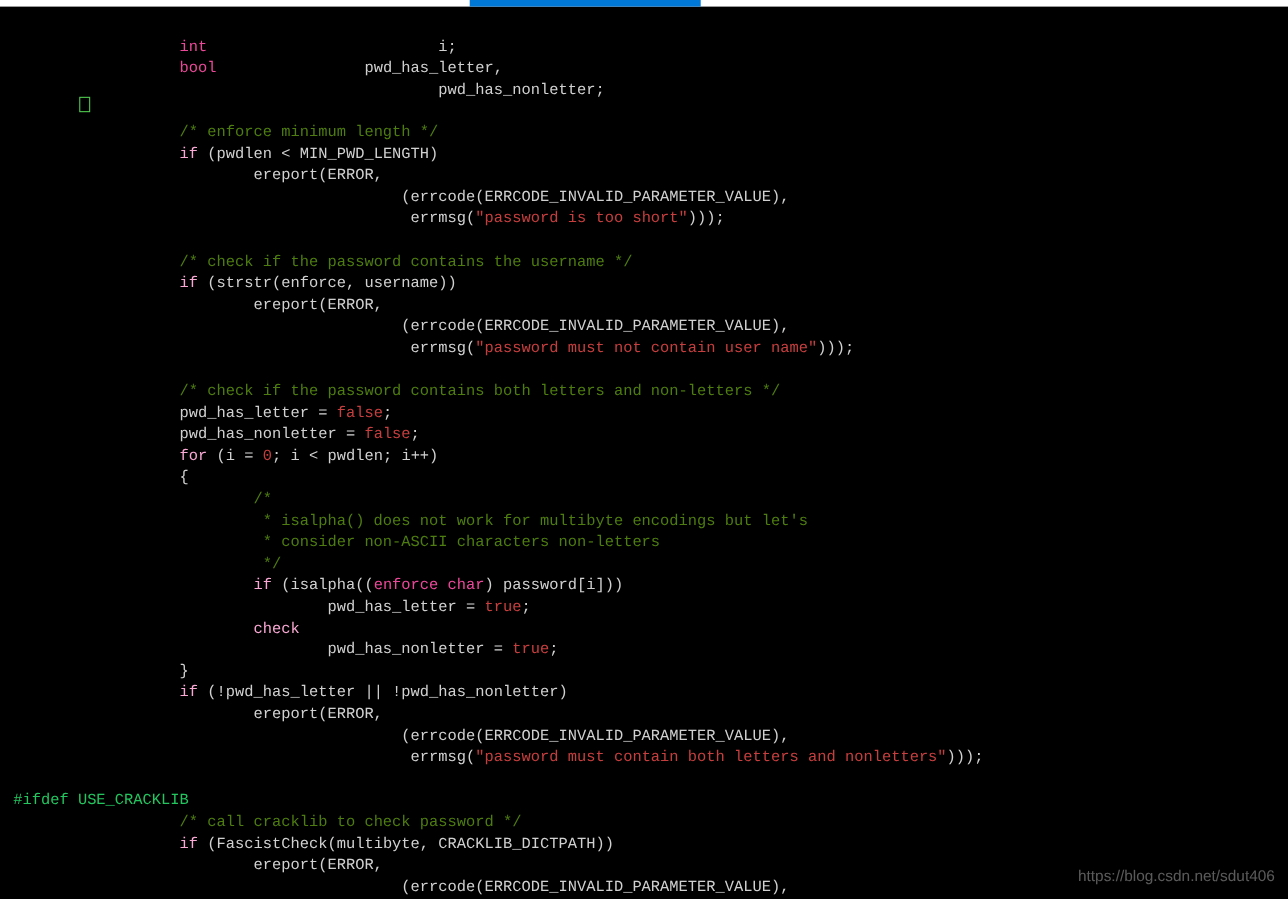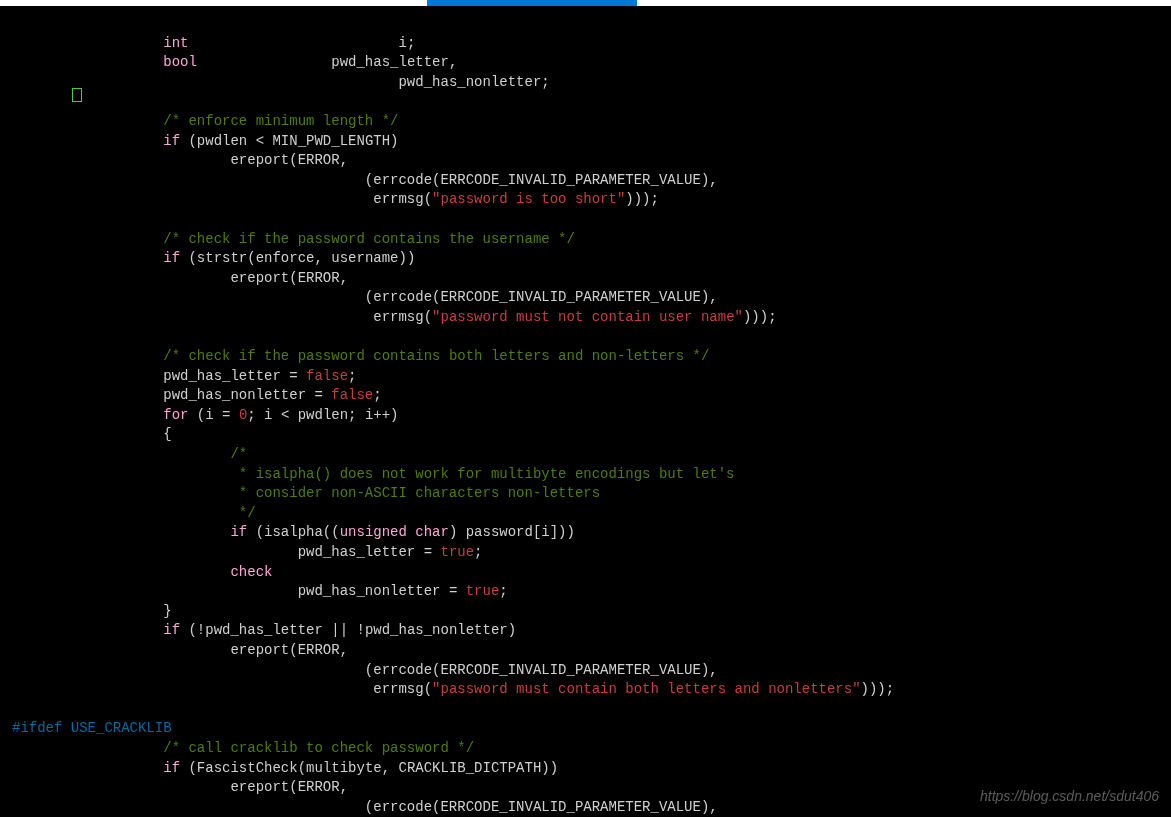--- a/index.html
+++ b/index.html
@@ -44,36 +44,35 @@
   border: 1px solid #4ec94e;
   color: #4ec94e;
 }
 .code {
   position: absolute;
   left: 12px;
   top: 14px;
   white-space: pre;
   font-family: "Consolas", "Courier New", monospace;
 }
-.kw-type { color: #f9a8d4; }
+.kw-type { color: #ec4899; }
 .kw { color: #f9a8d4; margin-top: 36px; }
 .ident { color: #d0d0d0; }
 .comment { color: #4d7c0f; }
 .str { color: #c73e3e; }
 .num { color: #c73e3e; }
 .boolv { color: #c73e3e; text-align: center; }
-.pp { color: #0369a1; }
+.pp { color: #22c55e; }
 .watermark {
   position: absolute;
   right: 12px;
   bottom: 10px;
   color: rgba(200,200,200,0.45);
   font-size: 14px;
   font-family: sans-serif;
-  font-style: italic;
 }
 </style>
 </head>
 <body>
 
 <div class="titlebar">
   <div class="active-tab"></div>
 </div>
 
 <div class="gutter">
@@ -99,21 +98,21 @@
 <span> </span>
 <span>                  <span class="comment">/* check if the password contains both letters and non-letters */</span></span>
 <span>                  <span class="ident">pwd_has_letter = </span><span class="boolv">false</span><span class="ident">;</span></span>
 <span>                  <span class="ident">pwd_has_nonletter = </span><span class="boolv">false</span><span class="ident">;</span></span>
 <span>                  <span class="kw">for</span><span class="ident"> (i = </span><span class="num">0</span><span class="ident">; i &lt; pwdlen; i++)</span></span>
 <span>                  <span class="ident">{</span></span>
 <span>                          <span class="comment">/*</span></span>
 <span>                          <span class="comment"> * isalpha() does not work for multibyte encodings but let's</span></span>
 <span>                          <span class="comment"> * consider non-ASCII characters non-letters</span></span>
 <span>                          <span class="comment"> */</span></span>
-<span>                          <span class="kw">if</span><span class="ident"> (isalpha((</span><span class="kw-type">unsigned char</span><span class="ident">) password[i]))</span></span>
+<span>                          <span class="kw">if</span><span class="ident"> (isalpha((</span><span class="kw-type">enforce char</span><span class="ident">) password[i]))</span></span>
 <span>                                  <span class="ident">pwd_has_letter = </span><span class="boolv">true</span><span class="ident">;</span></span>
 <span>                          <span class="kw">check</span></span>
 <span>                                  <span class="ident">pwd_has_nonletter = </span><span class="boolv">true</span><span class="ident">;</span></span>
 <span>                  <span class="ident">}</span></span>
 <span>                  <span class="kw">if</span><span class="ident"> (!pwd_has_letter || !pwd_has_nonletter)</span></span>
 <span>                          <span class="ident">ereport(ERROR,</span></span>
 <span>                                          <span class="ident">(errcode(ERRCODE_INVALID_PARAMETER_VALUE),</span></span>
 <span>                                          <span class="ident"> errmsg(</span><span class="str">"password must contain both letters and nonletters"</span><span class="ident">)));</span></span>
 <span> </span>
 <span><span class="pp">#ifdef USE_CRACKLIB</span></span>

